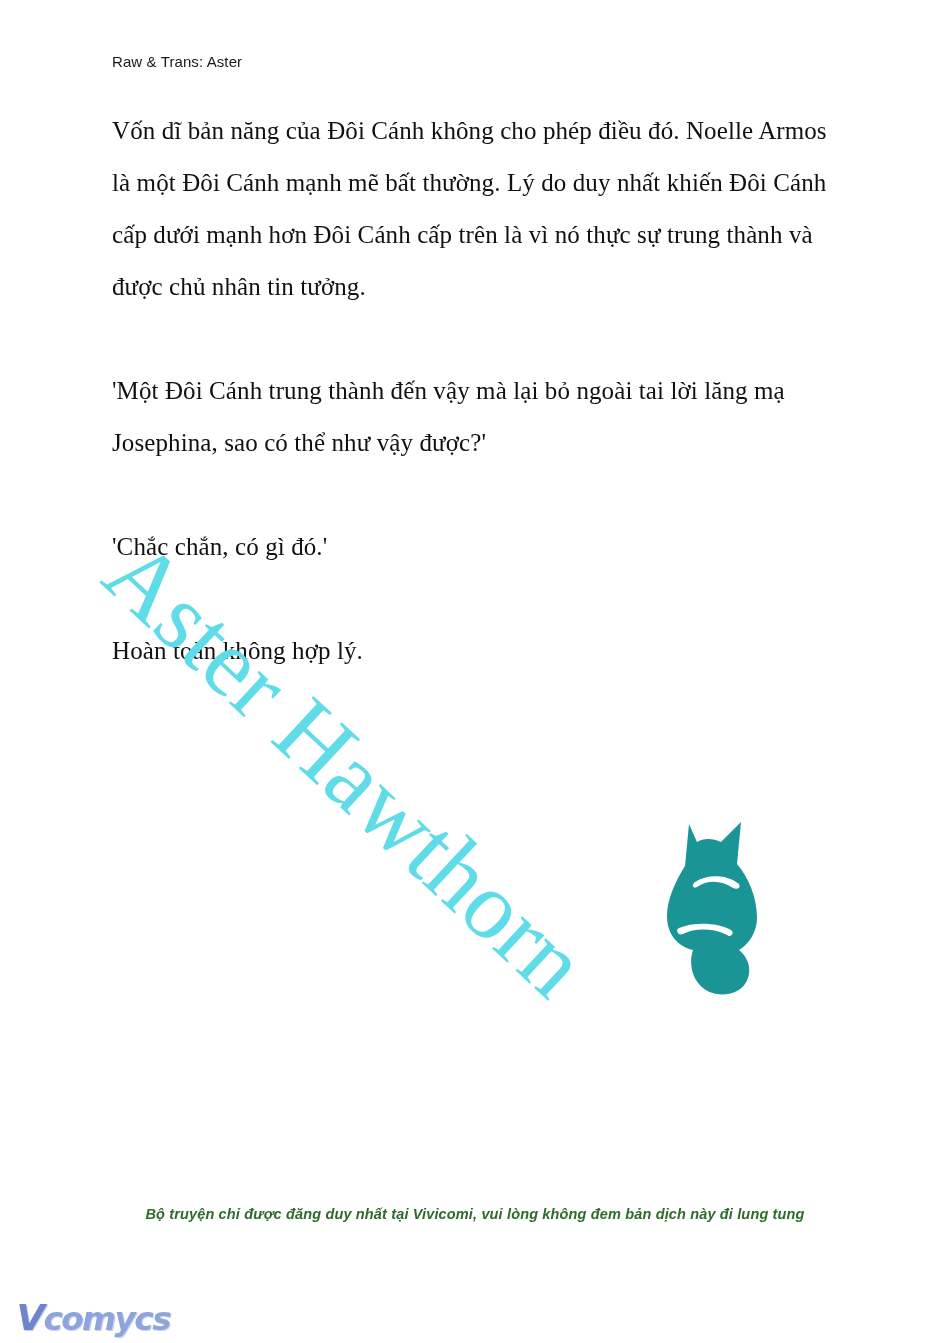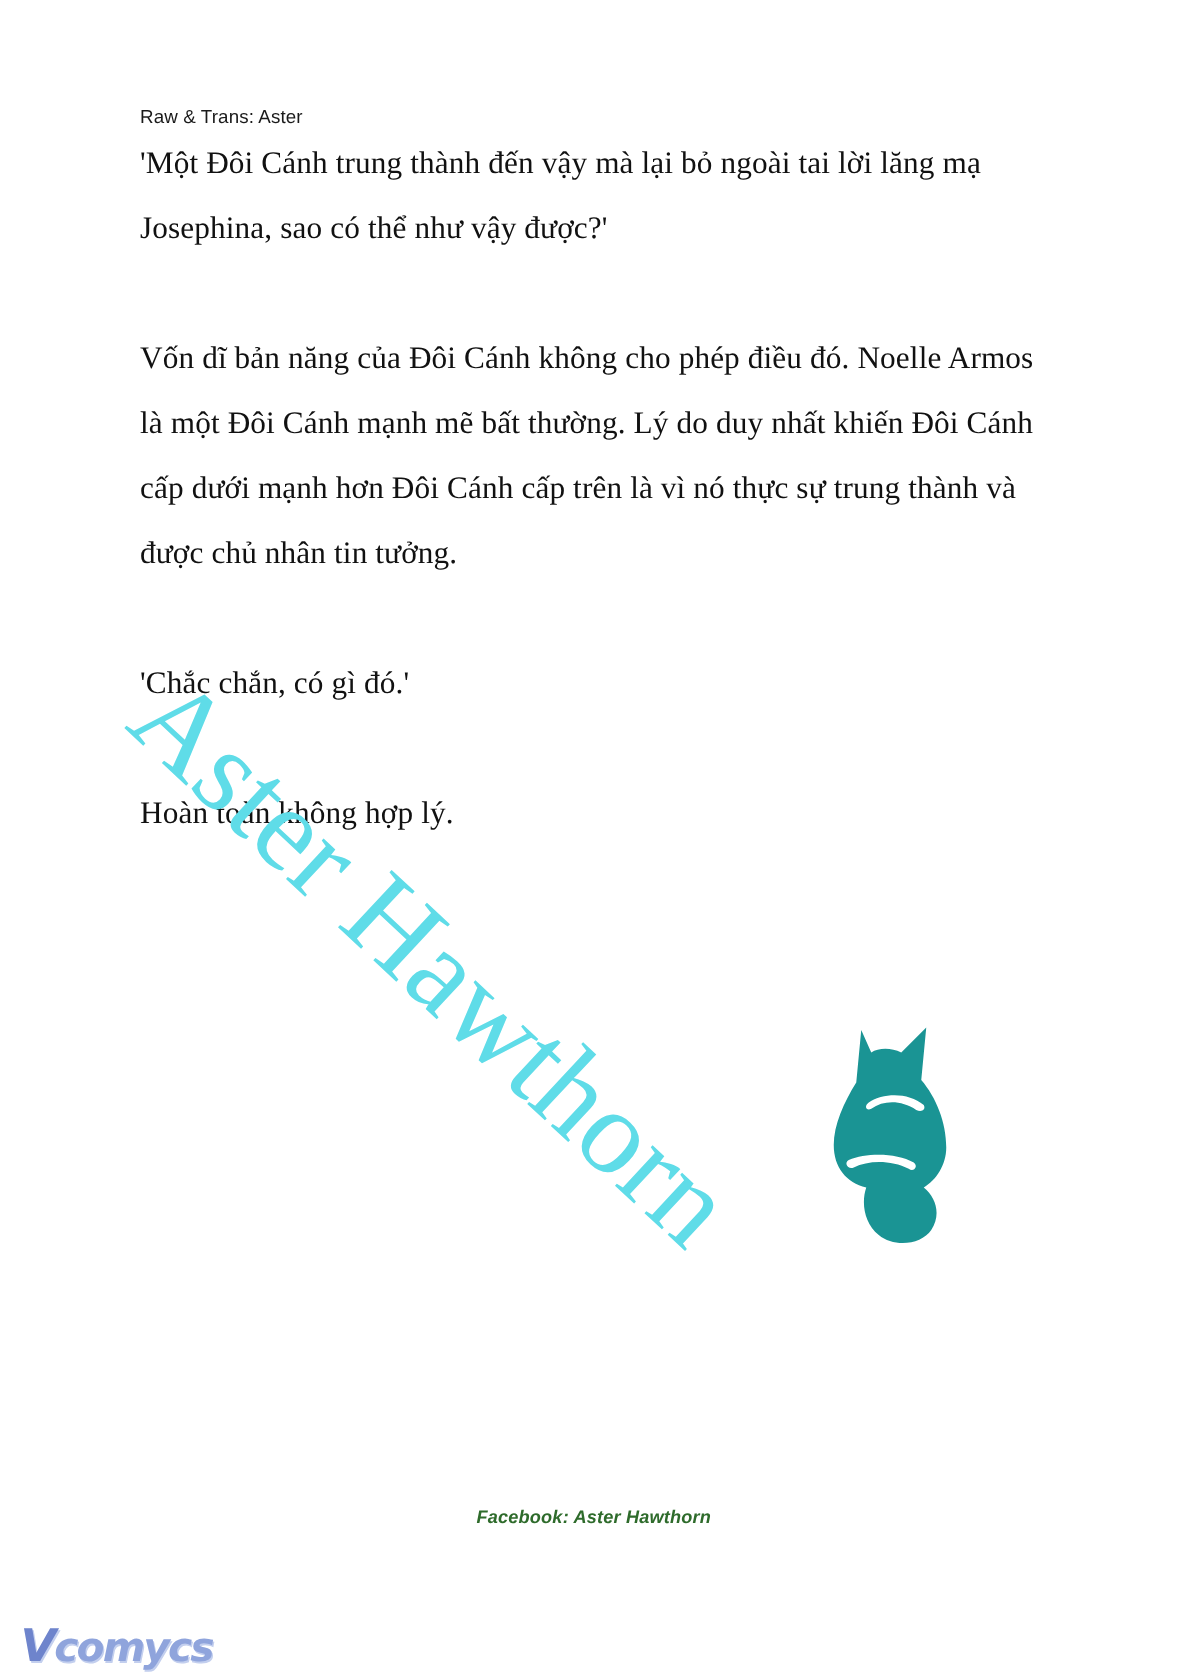--- a/index.html
+++ b/index.html
@@ -22,21 +22,20 @@
   .header-credit {
     position: absolute;
     left: 112px;
     top: 53px;
     font-family: "Liberation Sans", "DejaVu Sans", sans-serif;
     font-size: 15px;
     font-weight: 400;
     color: #1a1a1a;
     letter-spacing: 0.1px;
     white-space: nowrap;
-    margin-top: 32px;
   }
 
   
   .watermark {
     position: absolute;
     left: 118px;
     top: 318px;
     width: 640px;
     height: 560px;
     pointer-events: none;
@@ -161,22 +160,22 @@
 
 <div class="page">
 
   <div class="header-credit">Raw &amp; Trans: Aster</div>
 
   <div class="watermark">
     <div class="watermark-text">Aster Hawthorn</div>
   </div>
 
   <div class="body-text">
+    <p class="para">Vốn dĩ bản năng của Đôi Cánh không cho phép điều đó. Noelle Armos là một Đôi Cánh mạnh mẽ bất thường. Lý do duy nhất khiến Đôi Cánh cấp dưới mạnh hơn Đôi Cánh cấp trên là vì nó thực sự trung thành và được chủ nhân tin tưởng.</p>
     <p class="para">'Một Đôi Cánh trung thành đến vậy mà lại bỏ ngoài tai lời lăng mạ Josephina, sao có thể như vậy được?'</p>
-    <p class="para">Vốn dĩ bản năng của Đôi Cánh không cho phép điều đó. Noelle Armos là một Đôi Cánh mạnh mẽ bất thường. Lý do duy nhất khiến Đôi Cánh cấp dưới mạnh hơn Đôi Cánh cấp trên là vì nó thực sự trung thành và được chủ nhân tin tưởng.</p>
     <p class="para">'Chắc chắn, có gì đó.'</p>
     <p class="para">Hoàn toàn không hợp lý.</p>
   </div>
 
   <div class="cat-mark">
     <svg viewBox="0 0 135 185" xmlns="http://www.w3.org/2000/svg" aria-hidden="true">
       <path fill="#1A9494" d="
         M44 12
         L40 54
         C 30 70, 22 88, 22 104
@@ -199,21 +198,21 @@
       <path fill="#ffffff" d="
         M34 116
         C 48 110, 72 110, 86 118
         C 90 121, 86 126, 82 123
         C 68 116, 50 116, 38 122
         C 33 124, 30 118, 34 116 Z"></path>
     </svg>
   </div>
 
   <div class="footer-notice">
-    <div class="footer-line">Facebook: Aster Hawthorn</div>
+    <div class="footer-line">Bộ truyện chỉ được đăng duy nhất tại Vivicomi, vui lòng không đem bản dịch này đi lung tung</div>
   </div>
 
   <div class="bottom-bar">
     <div class="brand-logo"><span class="lead">V</span><span>comycs</span></div>
     <div class="site-tag">damconuong</div>
   </div>
 
 </div>
 
 </body></html>

